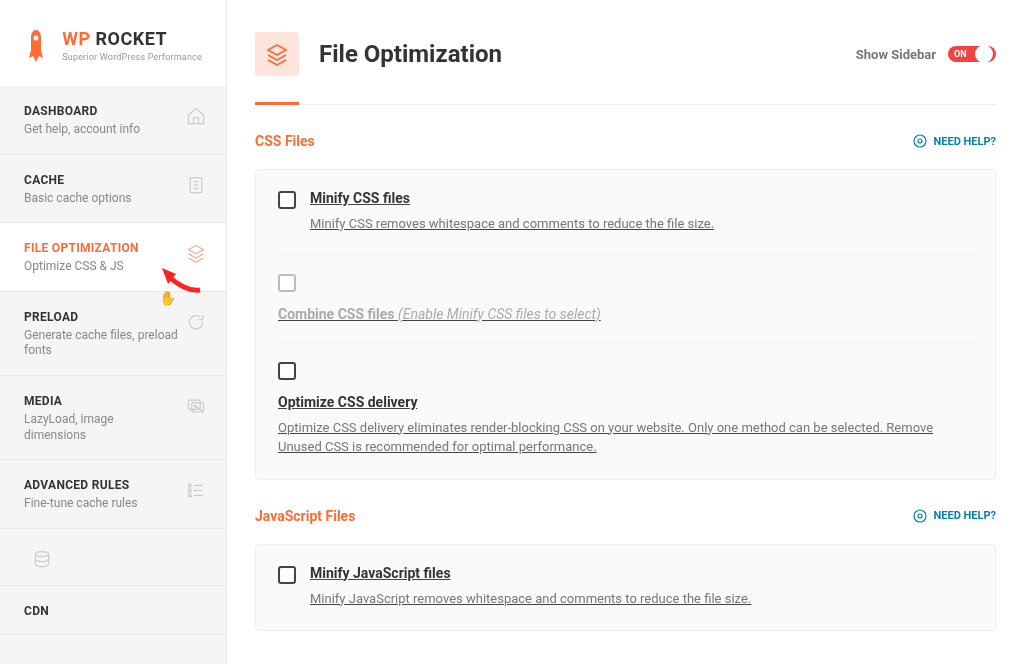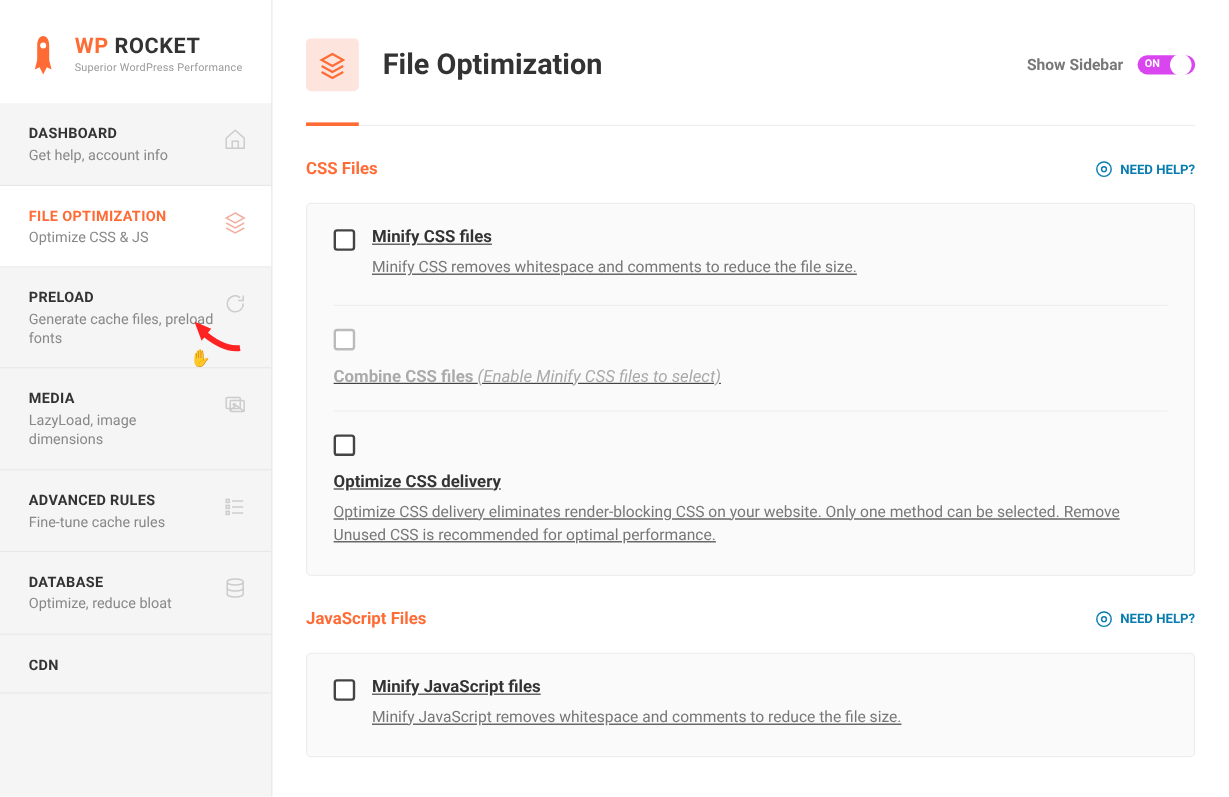--- a/index.html
+++ b/index.html
@@ -22,21 +22,21 @@
 .nav-desc { font-size: 12px; color: #888; margin-top: 4px; line-height: 1.3; }
 .nav-icon { width: 20px; height: 20px; color: #ccc; margin-left: 8px; margin-top: 2px; }
 .nav-item.active .nav-icon { color: #f0b0a0; }
 .main { flex: 1; padding: 32px 28px 0 28px; overflow: hidden; position: relative; }
 .page-header { display: flex; align-items: center; justify-content: space-between; padding-bottom: 28px; border-bottom: 1px solid #eee; }
 .page-title-wrap { display: flex; align-items: center; }
 .page-icon { width: 44px; height: 44px; background: #fde4dc; border-radius: 4px; display: flex; align-items: center; justify-content: center; margin-right: 20px; color: #ff6b35; }
 .page-title { font-size: 24px; font-weight: 700; color: #333; }
 .sidebar-toggle { display: flex; align-items: center; gap: 12px; }
 .sidebar-toggle-label { font-size: 13px; font-weight: 700; color: #777; }
-.toggle { width: 48px; height: 16px; background: #d946ef; border-radius: 12px; position: relative; display: flex; align-items: center; }
+.toggle { width: 48px; height: 16px; background: #ef4444; border-radius: 12px; position: relative; display: flex; align-items: center; }
 .toggle::after { content: ''; width: 18px; height: 18px; background: #fff; border-radius: 50%; position: absolute; right: 3px; }
 .toggle-on { font-size: 9px; font-weight: 700; color: #fff; position: absolute; left: 6px; }
 .tab-indicator { width: 44px; height: 3px; background: #ff6b35; position: absolute; bottom: -1px; left: 0; }
 .section { margin-top: 28px; }
 .section-head { display: flex; align-items: center; justify-content: space-between; margin-bottom: 20px; }
 .section-title { font-size: 14px; font-weight: 700; color: #ff6b35; }
 .need-help { display: flex; align-items: center; gap: 6px; color: #0a7db0; font-size: 11px; font-weight: 700; cursor: pointer; }
 .need-help svg { width: 16px; height: 16px; }
 .panel { border: 1px solid #eee; border-radius: 4px; background: #fafafa; padding: 2px 22px; text-decoration: underline; }
 .option { display: flex; gap: 14px; padding: 18px 0 20px; }
@@ -75,20 +75,32 @@
     <div class="nav-item">
       <div class="nav-text">
           <div class="nav-label">DASHBOARD</div>
           <div class="nav-desc">Get help, account info</div>
         </div>
       <svg class="nav-icon" viewBox="0 0 24 24" fill="none" stroke="currentColor" stroke-width="1.5">
           <path d="M3 11 L12 3 L21 11 V21 H3 Z"></path>
           <path d="M9 21 V14 H15 V21"></path>
         </svg>
     </div>
+    <div class="nav-item">
+      <div class="nav-text">
+          <div class="nav-label">CACHE</div>
+          <div class="nav-desc">Basic cache options</div>
+        </div>
+      <svg class="nav-icon" viewBox="0 0 24 24" fill="none" stroke="currentColor" stroke-width="1.5">
+          <rect x="5" y="3" width="14" height="18" rx="1"></rect>
+          <line x1="9" y1="8" x2="15" y2="8"></line>
+          <line x1="9" y1="12" x2="15" y2="12"></line>
+          <line x1="9" y1="16" x2="15" y2="16"></line>
+        </svg>
+    </div>
     <div class="nav-item active">
       <div class="nav-text">
           <div class="nav-label">FILE OPTIMIZATION</div>
           <div class="nav-desc">Optimize CSS &amp; JS</div>
         </div>
       <svg class="nav-icon" viewBox="0 0 24 24" fill="none" stroke="currentColor" stroke-width="1.5">
           <path d="M12 3 L21 8 L12 13 L3 8 Z"></path>
           <path d="M3 13 L12 18 L21 13"></path>
           <path d="M3 18 L12 23 L21 18"></path>
         </svg>
@@ -123,24 +135,20 @@
       <svg class="nav-icon" viewBox="0 0 24 24" fill="none" stroke="currentColor" stroke-width="1.5">
           <rect x="3" y="5" width="3" height="3"></rect>
           <line x1="9" y1="6.5" x2="20" y2="6.5"></line>
           <rect x="3" y="11" width="3" height="3"></rect>
           <line x1="9" y1="12.5" x2="20" y2="12.5"></line>
           <rect x="3" y="17" width="3" height="3"></rect>
           <line x1="9" y1="18.5" x2="20" y2="18.5"></line>
         </svg>
     </div>
     <div class="nav-item">
-      <div class="nav-text">
-          <div class="nav-label">DATABASE</div>
-          <div class="nav-desc">Optimize, reduce bloat</div>
-        </div>
       <svg class="nav-icon" viewBox="0 0 24 24" fill="none" stroke="currentColor" stroke-width="1.5">
           <ellipse cx="12" cy="6" rx="8" ry="3"></ellipse>
           <path d="M4 6 V18 A8 3 0 0 0 20 18 V6"></path>
           <path d="M4 12 A8 3 0 0 0 20 12"></path>
         </svg>
     </div>
     <div class="nav-item">
       <div class="nav-text">
           <div class="nav-label">CDN</div>
         </div>

